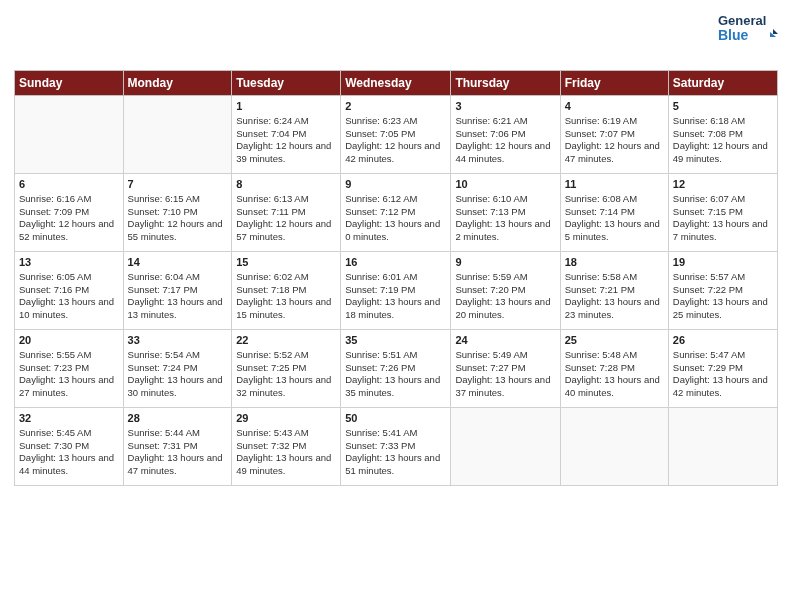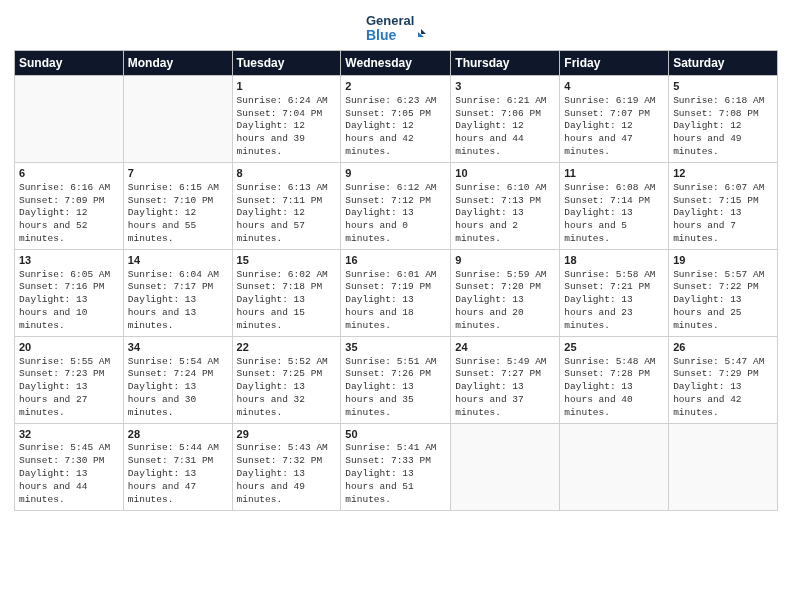--- a/index.html
+++ b/index.html
@@ -9,23 +9,23 @@
       width: 792px;
       height: 612px;
       overflow: hidden;
     }
     .container {
       width: 792px;
       padding: 10px 14px;
     }
     .header {
       display: flex;
-      justify-content: center;
+      justify-content: flex-end;
       align-items: flex-start;
-      margin-bottom: 4px;
+      margin-bottom: 24px;
     }
     .logo {
       display: flex;
       align-items: center;
       gap: 4px;
     }
     .title-block {
       text-align: right;
     }
     .main-title {
@@ -36,21 +36,21 @@
     .subtitle {
       font-size: 14px;
       color: #333;
     }
     table {
       width: 100%;
       border-collapse: collapse;
       font-size: 10px;
     }
     thead tr th {
-      background-color: #0f172a;
+      background-color: #7f1d1d;
       color: #fff;
       padding: 5px 4px;
       text-align: left;
       font-size: 12px;
       font-weight: bold;
       border: 1px solid #c0c0c0;
     }
     tbody tr td {
       border: 1px solid #d0d0d0;
       vertical-align: top;
@@ -64,21 +64,20 @@
     tbody tr td.empty {
       background: #f9f9f9;
     }
     .day-number {
       font-size: 11px;
       font-weight: bold;
       margin-bottom: 1px;
     }
     .day-detail {
       color: #333;
-      font-family: Liberation Mono, monospace;
     }
   </style>
 </head>
 <body>
 
 <div class="container">
   <div class="header">
     <div class="logo">
     <svg width="60" height="36" viewBox="0 0 60 36">
       <text x="0" y="15" font-size="13" font-weight="bold" fill="#1a3a5c" font-family="Arial">General</text>
@@ -189,21 +188,21 @@
             <div class="day-number">19</div>
             <div class="day-detail">Sunrise: 5:57 AM<br>Sunset: 7:22 PM<br>Daylight: 13 hours and 25 minutes.</div>
           </td>
         </tr>
         <tr>
           <td>
             <div class="day-number">20</div>
             <div class="day-detail">Sunrise: 5:55 AM<br>Sunset: 7:23 PM<br>Daylight: 13 hours and 27 minutes.</div>
           </td>
           <td>
-            <div class="day-number">34</div>
+            <div class="day-number">33</div>
             <div class="day-detail">Sunrise: 5:54 AM<br>Sunset: 7:24 PM<br>Daylight: 13 hours and 30 minutes.</div>
           </td>
           <td>
             <div class="day-number">22</div>
             <div class="day-detail">Sunrise: 5:52 AM<br>Sunset: 7:25 PM<br>Daylight: 13 hours and 32 minutes.</div>
           </td>
           <td>
             <div class="day-number">35</div>
             <div class="day-detail">Sunrise: 5:51 AM<br>Sunset: 7:26 PM<br>Daylight: 13 hours and 35 minutes.</div>
           </td>

